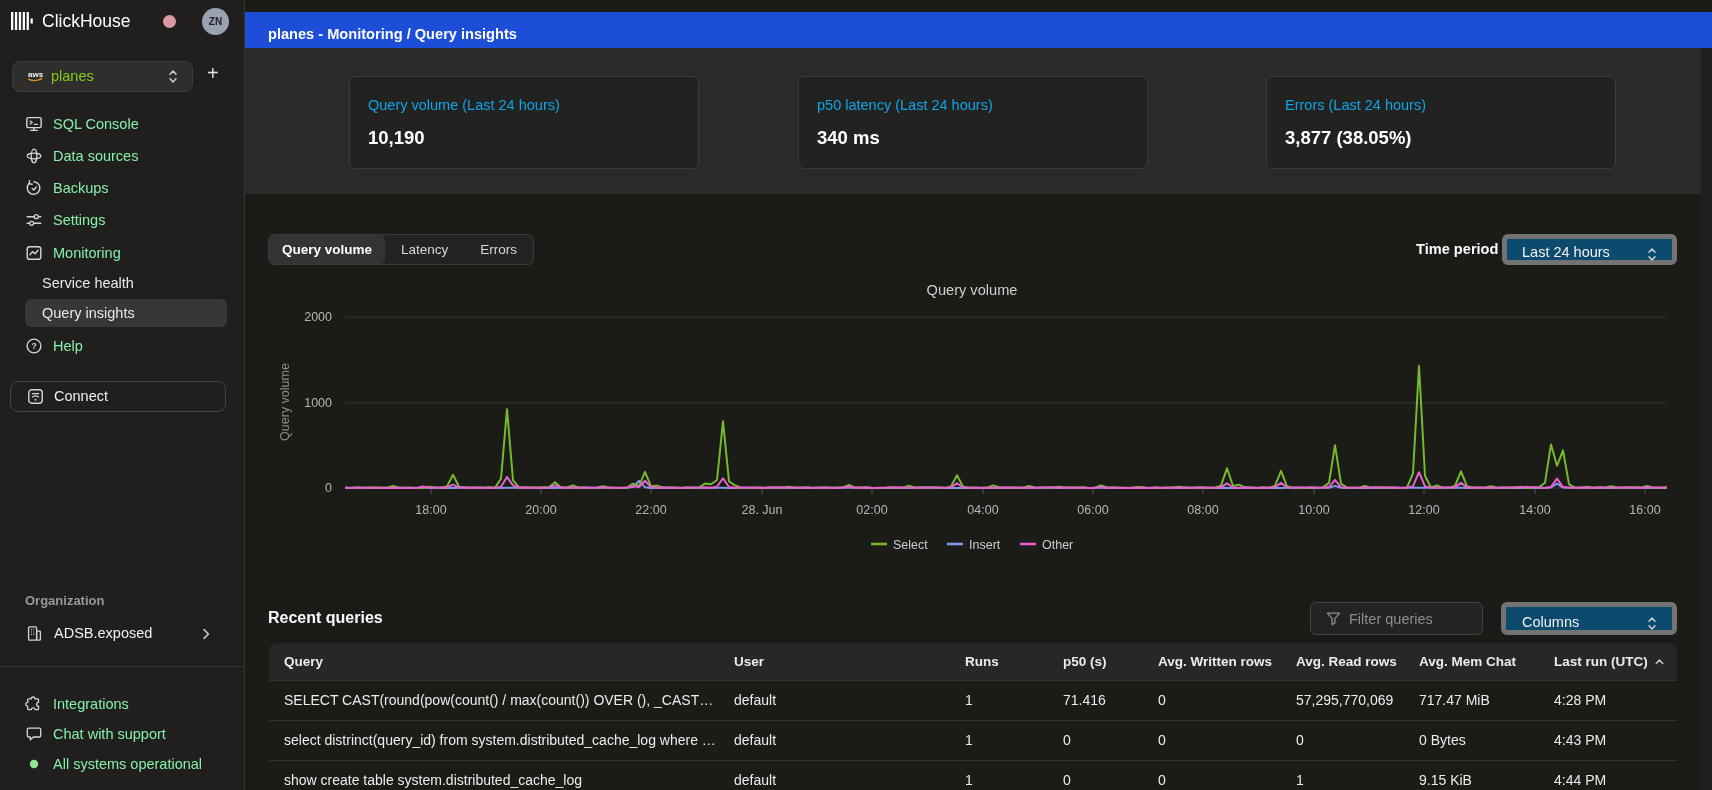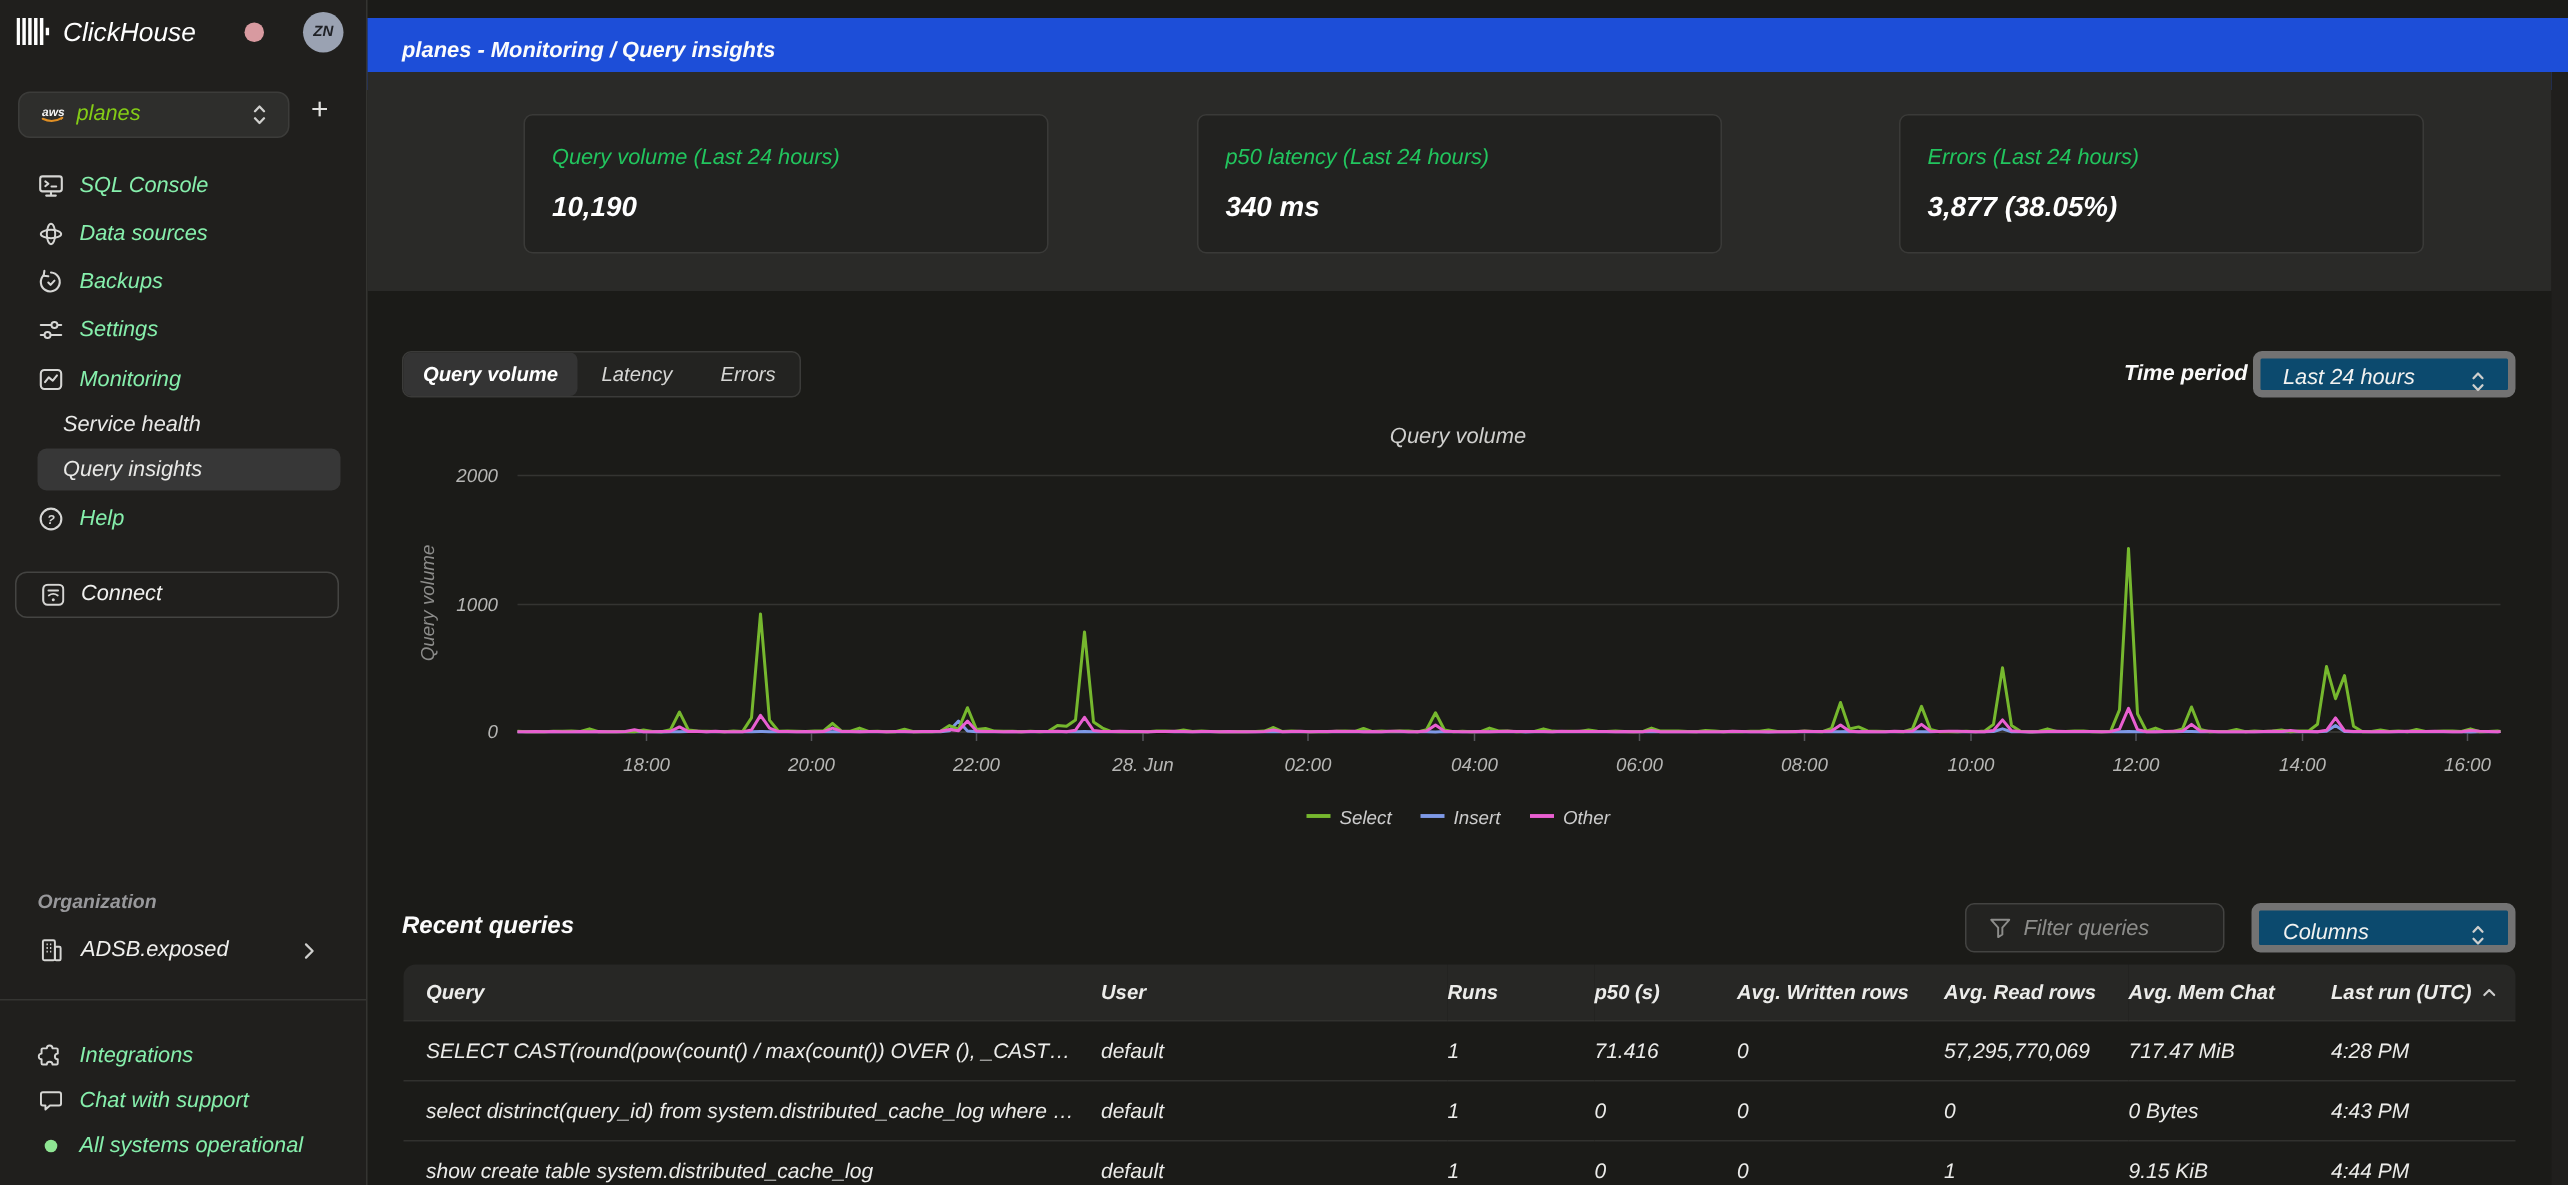--- a/index.html
+++ b/index.html
@@ -1,34 +1,34 @@
 <!DOCTYPE html>
 <html><head>
 <meta charset="utf-8">
 <style>
   * { margin:0; padding:0; box-sizing:border-box; }
   html,body { width:1712px; height:790px; overflow:hidden; background:#1b1b18;
     font-family:"Liberation Sans", sans-serif; }
   .abs { position:absolute; }
-  #canvas { position:relative; width:1712px; height:790px;font-style:italic; }
+  #canvas { position:relative; width:1712px; height:790px; }
 
   
   #sidebar { left:0; top:0; width:245px; height:790px; background:#201f1d; border-right:1px solid #343431; }
   .navitem { position:absolute; left:25px; width:202px; height:28px; display:flex; align-items:center; color:#86efac; font-size:14.5px; }
   .navitem .ic { width:18px; height:18px; margin-right:10px; flex:0 0 18px; display:flex; align-items:center; justify-content:center; }
   .navsub { position:absolute; left:25px; width:202px; height:28px; display:flex; align-items:center; color:#e8e8e6; font-size:14.5px; padding-left:17px; border-radius:6px; }
   .navsel { background:#373737; }
 
   
   #topbar { left:245px; top:12px; width:1467px; height:48px; background:#1d4ed8; }
   #topbar .title { position:absolute; left:23px; top:14px; font-size:14.6px; font-weight:bold; color:#fcfcfc; }
   #panel { left:245px; top:48px; width:1456px; height:146px; background:#2a2a28; }
   #gutter { left:1701px; top:48px; width:11px; height:742px; background:#201f1d; }
   .card { position:absolute; top:28px; width:350px; height:93px; background:#222220; border:1px solid #3a3a38; border-radius:6px; padding:21px 18px; }
-  .card .lbl { color:#22c55e; font-size:14.5px; line-height:1.1; }
+  .card .lbl { color:#0ea5e9; font-size:14.5px; line-height:1.1; }
   .card .val { color:#ffffff; font-size:18.5px; font-weight:bold; margin-top:13px; }
 
   
   #tabs { left:268px; top:234px; height:31px; display:flex; border:1px solid #3b3b39; border-radius:6px; background:#232321; overflow:hidden; }
   #tabs .tab { display:flex; align-items:center; padding:0 16px; font-size:13.5px; color:#d6d6d4; }
   #tabs .tabactive { background:#343434; color:#ffffff; font-weight:bold; border-radius:5px; }
   #tplabel { left:1416px; top:241px; font-size:14.6px; font-weight:bold; color:#fafafa; }
   .selectbox { position:absolute; background:#0c4a6e; border:5px solid #737373; border-radius:6px; color:#f2f2f0; font-size:14.5px; display:flex; align-items:flex-end; }
 
   

